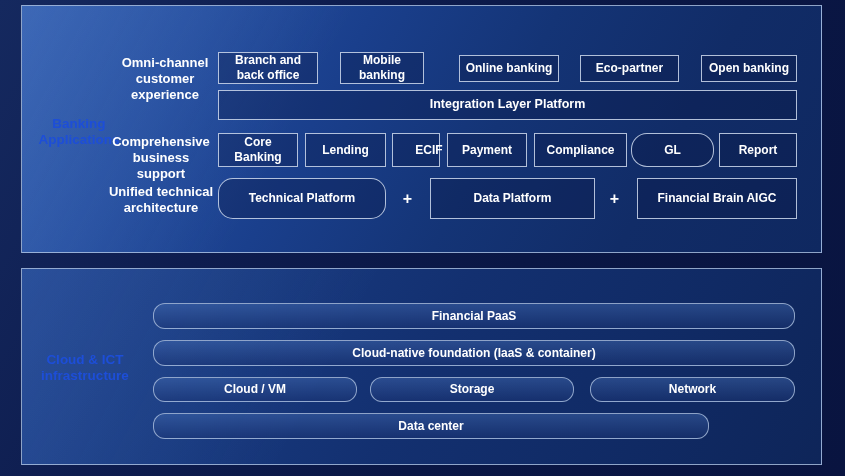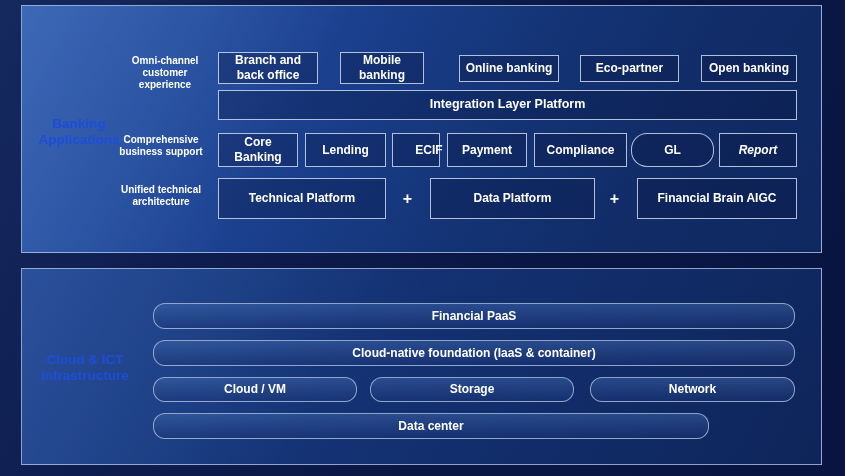--- a/index.html
+++ b/index.html
@@ -24,21 +24,21 @@
     left:21px;top:268px;width:801px;height:197px;
     background:
       linear-gradient(118deg,rgba(130,170,230,.13) 0%,rgba(130,170,230,0) 40%),
       linear-gradient(118deg,#1e4390 0%,#183a80 25%,#133070 50%,#102a64 78%,#0e2559 100%);
   }
   .ptitle{
     position:absolute;color:#1d4ed8;font-weight:bold;font-size:13.5px;
     line-height:1.2;text-align:center;
   }
   .rowlabel{
-    position:absolute;color:#ffffff;font-weight:bold;font-size:10px;
+    position:absolute;color:#ffffff;font-weight:bold;font-size:13px;
     line-height:1.22;text-align:center;
   }
   .rbox{
     position:absolute;box-sizing:border-box;
     border:1px solid rgba(207,219,238,.85);
     background:rgba(10,23,66,.32);
     display:flex;align-items:center;justify-content:center;
     text-align:center;color:#ffffff;font-weight:bold;font-size:12px;line-height:1.25;
     padding:1px 2px;
   }
@@ -74,23 +74,23 @@
   <div class="rbox" style="left:701px;top:55px;width:96px;height:27px;">Open banking</div>
 
   <div class="rbox" style="left:218px;top:90px;width:579px;height:30px;font-size:12.5px;">Integration Layer Platform</div>
 
   <div class="rbox" style="left:218px;top:133px;width:80px;height:34px;">Core Banking</div>
   <div class="rbox" style="left:305px;top:133px;width:81px;height:34px;">Lending</div>
   <div class="rbox" style="left:392px;top:133px;width:48px;height:34px;padding-left:28px;">ECIF</div>
   <div class="rbox" style="left:447px;top:133px;width:80px;height:34px;">Payment</div>
   <div class="rbox" style="left:534px;top:133px;width:93px;height:34px;">Compliance</div>
   <div class="rbox" style="left:631px;top:133px;width:83px;height:34px;border-radius:16px;">GL</div>
-  <div class="rbox" style="left:719px;top:133px;width:78px;height:34px;font-style:italic;">Report</div>
+  <div class="rbox" style="left:719px;top:133px;width:78px;height:34px;">Report</div>
 
-  <div class="rbox" style="left:218px;top:178px;width:168px;height:41px;">Technical Platform</div>
+  <div class="rbox" style="left:218px;top:178px;width:168px;height:41px;border-radius:15px;">Technical Platform</div>
   <div class="plus" style="left:395px;top:186px;width:25px;height:25px;">+</div>
   <div class="rbox" style="left:430px;top:178px;width:165px;height:41px;">Data Platform</div>
   <div class="plus" style="left:602px;top:186px;width:25px;height:25px;">+</div>
   <div class="rbox" style="left:637px;top:178px;width:160px;height:41px;">Financial Brain AIGC</div>
 
   <div class="panel panel-cloud"></div>
 
   <div class="ptitle" style="left:26px;top:352px;width:118px;">Cloud &amp; ICT infrastructure</div>
 
   <div class="cbox" style="left:153px;top:303px;width:642px;height:26px;">Financial PaaS</div>

